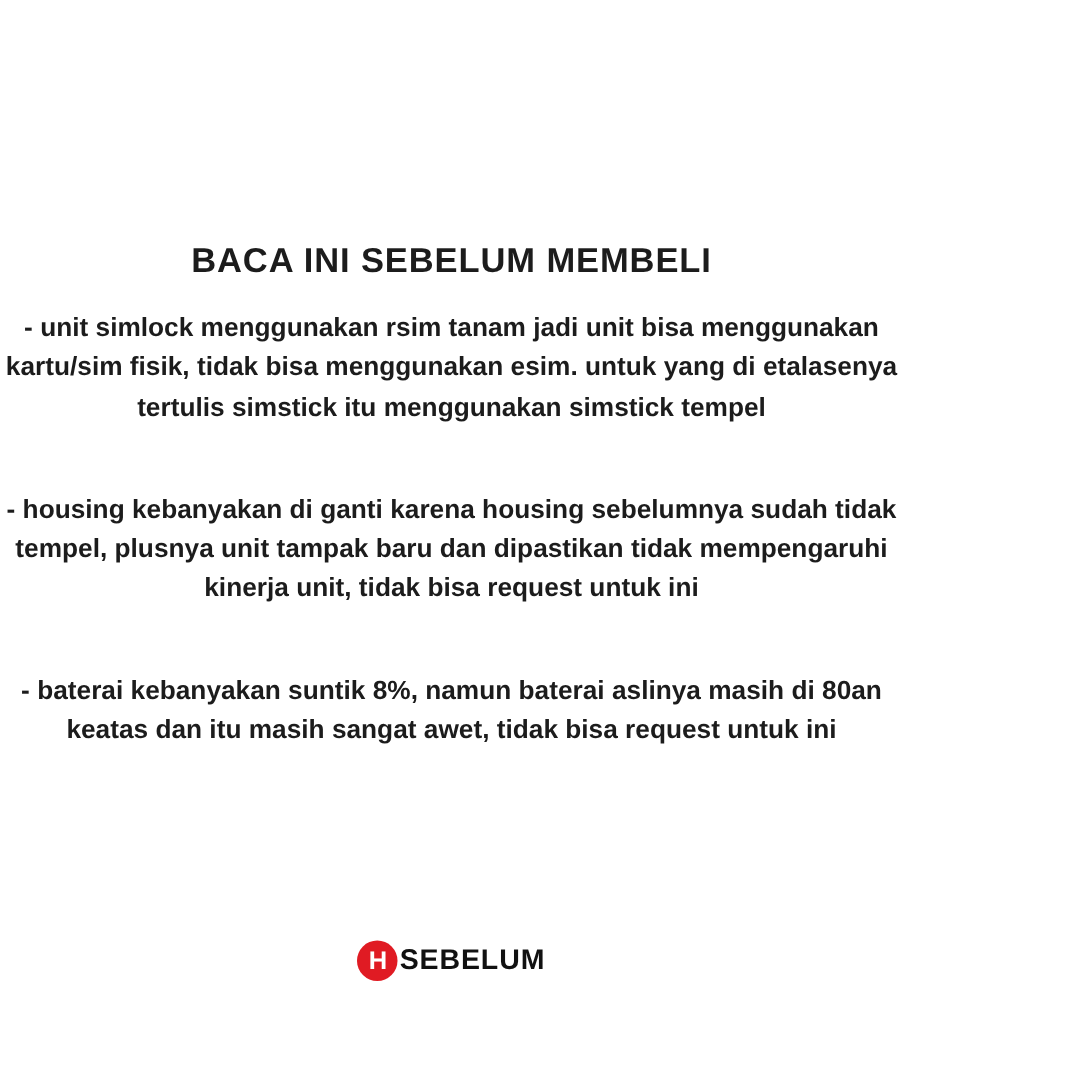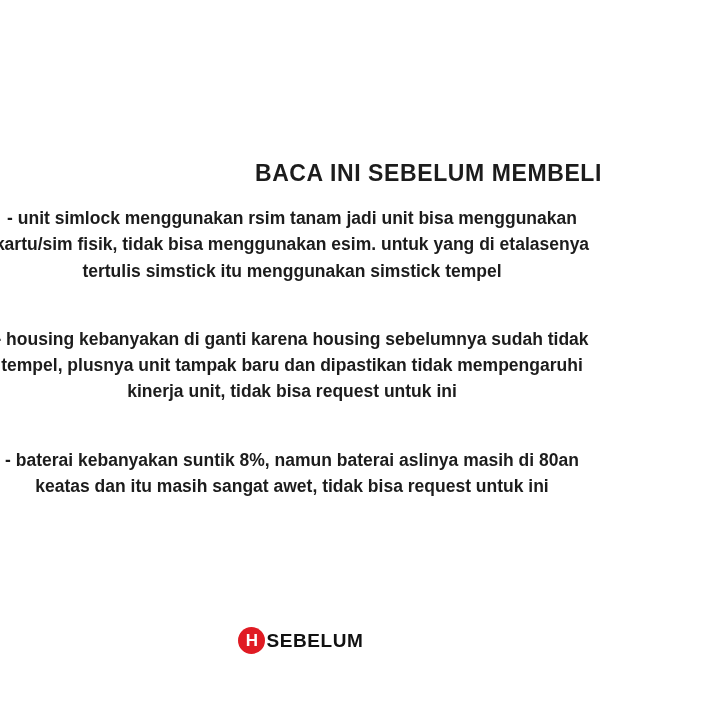--- a/index.html
+++ b/index.html
@@ -12,21 +12,21 @@
     font-family: "Liberation Sans", sans-serif;
     -webkit-font-smoothing: antialiased;
   }
   .canvas {
     width: 602px;
     height: 726px;
     background: #ffffff;
     position: relative;
     display: flex;
     flex-direction: column;
-    align-items: flex-end;
+    align-items: center;
     overflow: hidden;
   }
   .title {
     margin: 0;
     margin-top: 160px;
     font-size: 23px;
     font-weight: 700;
     letter-spacing: 0.6px;
     color: #1c1c1c;
     text-align: center;

